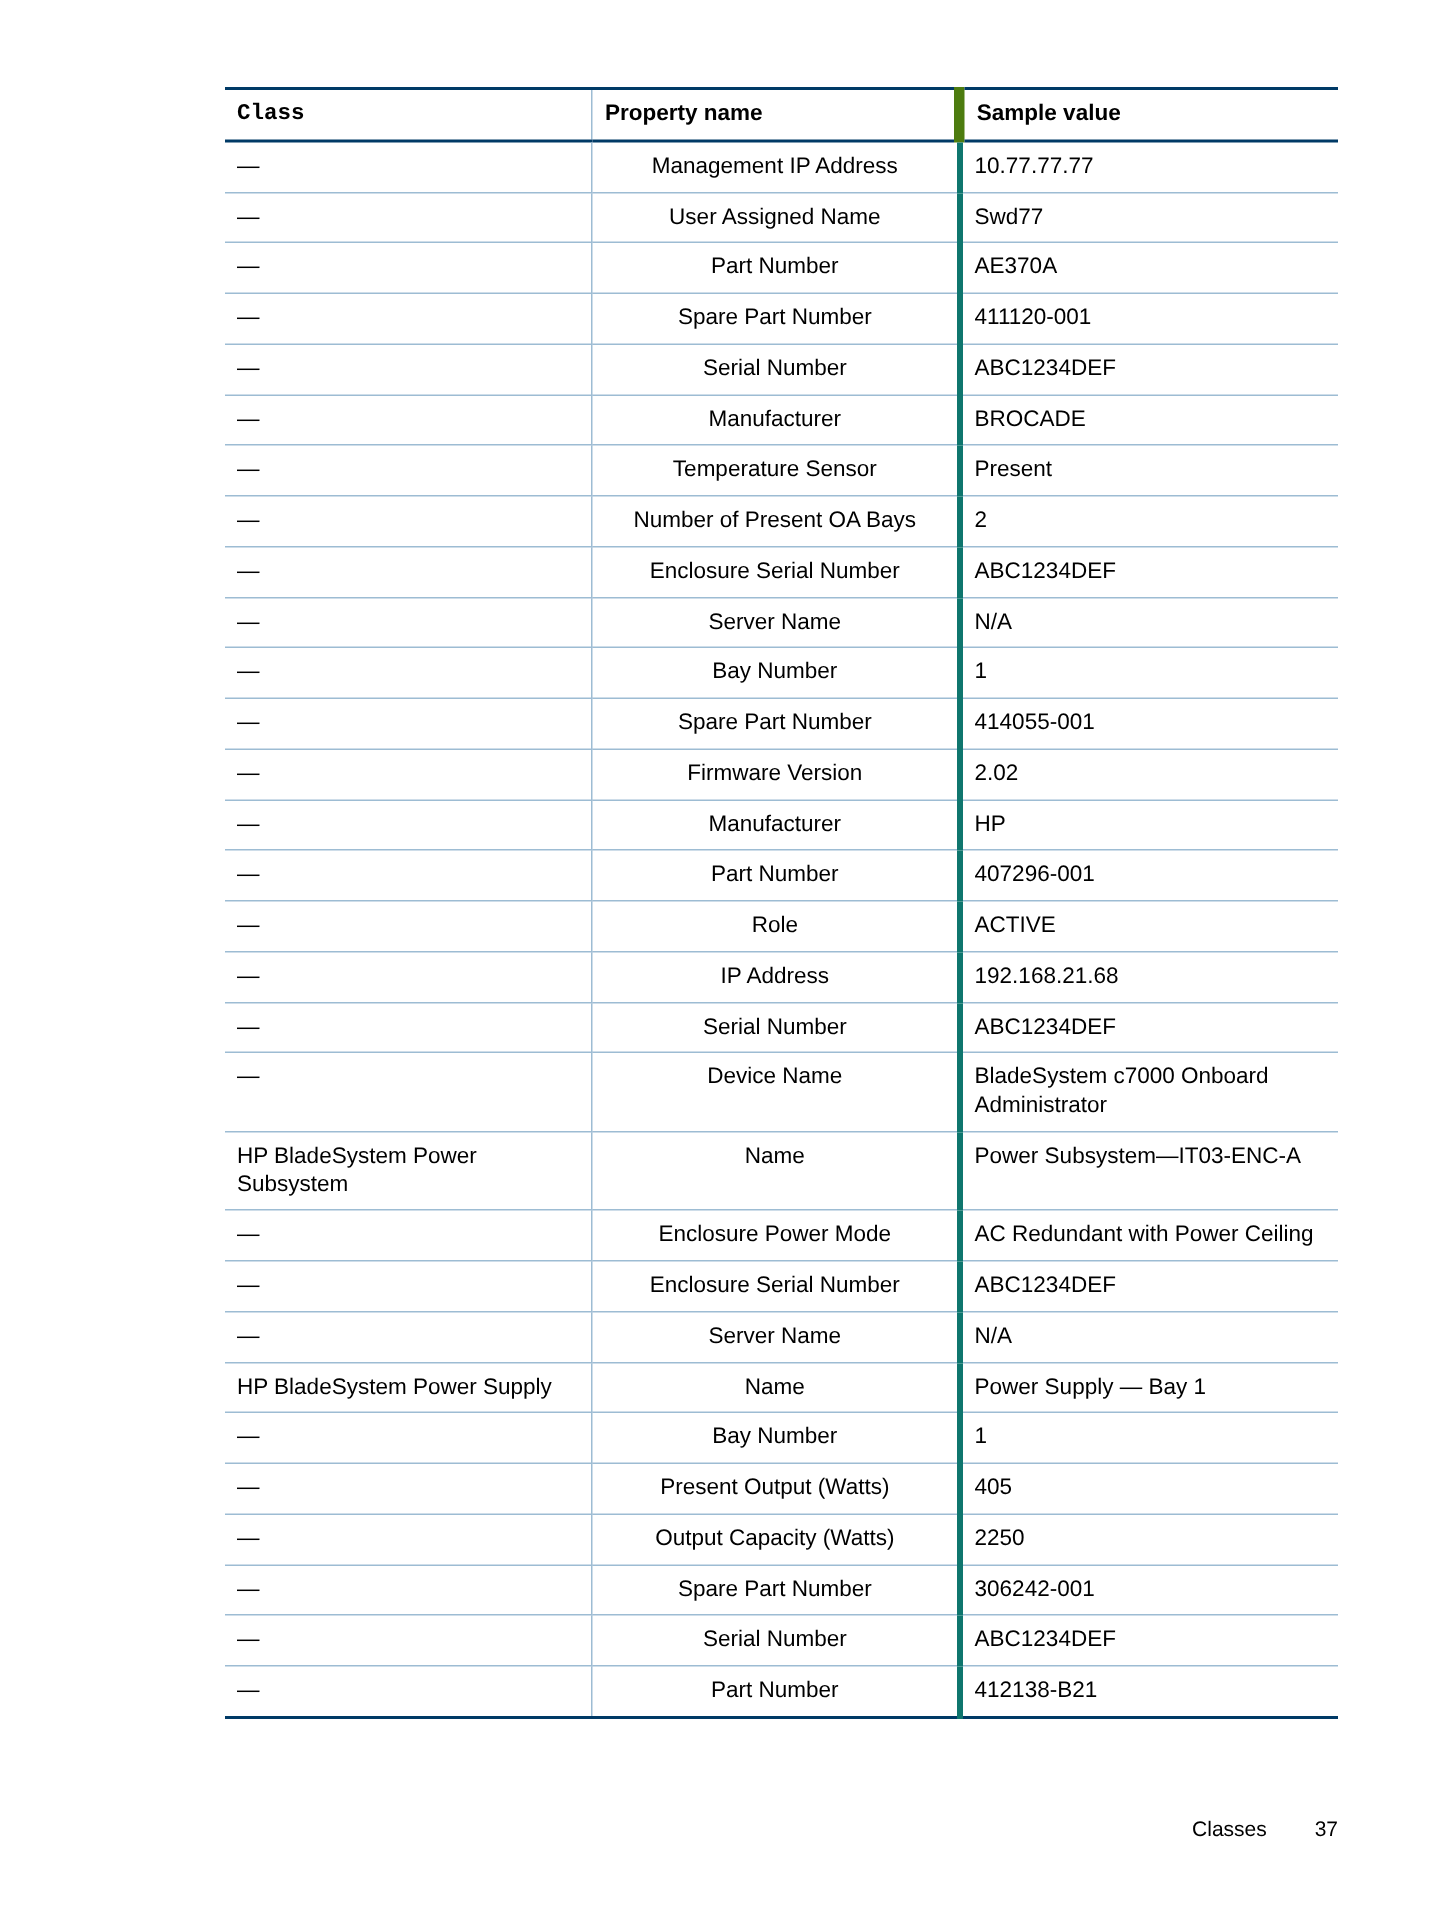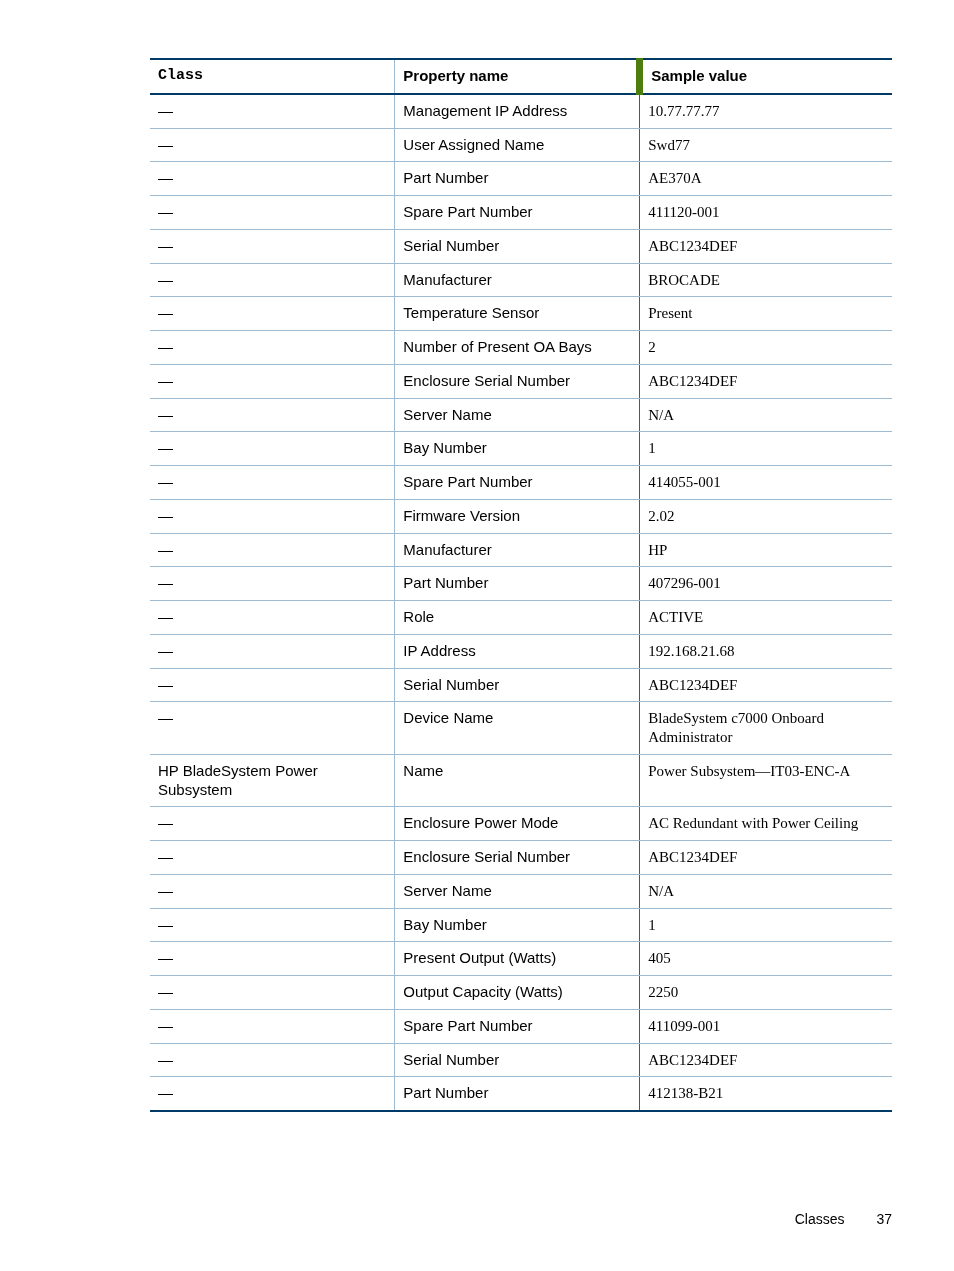--- a/index.html
+++ b/index.html
@@ -32,22 +32,22 @@
     padding: 7px 8px 7px 8px;
     border-bottom: 1px solid #9dbcd3;
   }
   table.data th {
     font-weight: bold;
     font-size: 15px;
     border-top: none;
     border-bottom: 2px solid #003a66;
   }
   table.data td.class-col { width: 33%; border-right: 1px solid #9dbcd3; }
-  table.data td.prop-col  { width: 33%; border-right: 1px solid #0f766e; }
-  table.data td.val-col   { width: 34%; font-family: Liberation Serif, serif; }
+  table.data td.prop-col  { width: 33%; border-right: 4px solid #0f766e; text-align: center; }
+  table.data td.val-col   { width: 34%; }
   table.data th.class-col { border-right: 1px solid #9dbcd3; font-family: Liberation Mono, monospace; }
   table.data th.prop-col  { border-right: 7px solid #4d7c0f; }
   table.data tbody tr:last-child td {
     border-bottom: none;
   }
   .footer {
     position: absolute;
     right: 62px;
     bottom: 44px;
     font-size: 14px;
@@ -179,38 +179,43 @@
           <td class="class-col">—</td>
           <td class="prop-col">Enclosure Serial Number</td>
           <td class="val-col">ABC1234DEF</td>
         </tr>
         <tr>
           <td class="class-col">—</td>
           <td class="prop-col">Server Name</td>
           <td class="val-col">N/A</td>
         </tr>
         <tr>
+          <td class="class-col">HP BladeSystem Power Supply</td>
+          <td class="prop-col">Name</td>
+          <td class="val-col">Power Supply — Bay 1</td>
+        </tr>
+        <tr>
           <td class="class-col">—</td>
           <td class="prop-col">Bay Number</td>
           <td class="val-col">1</td>
         </tr>
         <tr>
           <td class="class-col">—</td>
           <td class="prop-col">Present Output (Watts)</td>
           <td class="val-col">405</td>
         </tr>
         <tr>
           <td class="class-col">—</td>
           <td class="prop-col">Output Capacity (Watts)</td>
           <td class="val-col">2250</td>
         </tr>
         <tr>
           <td class="class-col">—</td>
           <td class="prop-col">Spare Part Number</td>
-          <td class="val-col">411099-001</td>
+          <td class="val-col">306242-001</td>
         </tr>
         <tr>
           <td class="class-col">—</td>
           <td class="prop-col">Serial Number</td>
           <td class="val-col">ABC1234DEF</td>
         </tr>
         <tr>
           <td class="class-col">—</td>
           <td class="prop-col">Part Number</td>
           <td class="val-col">412138-B21</td>

